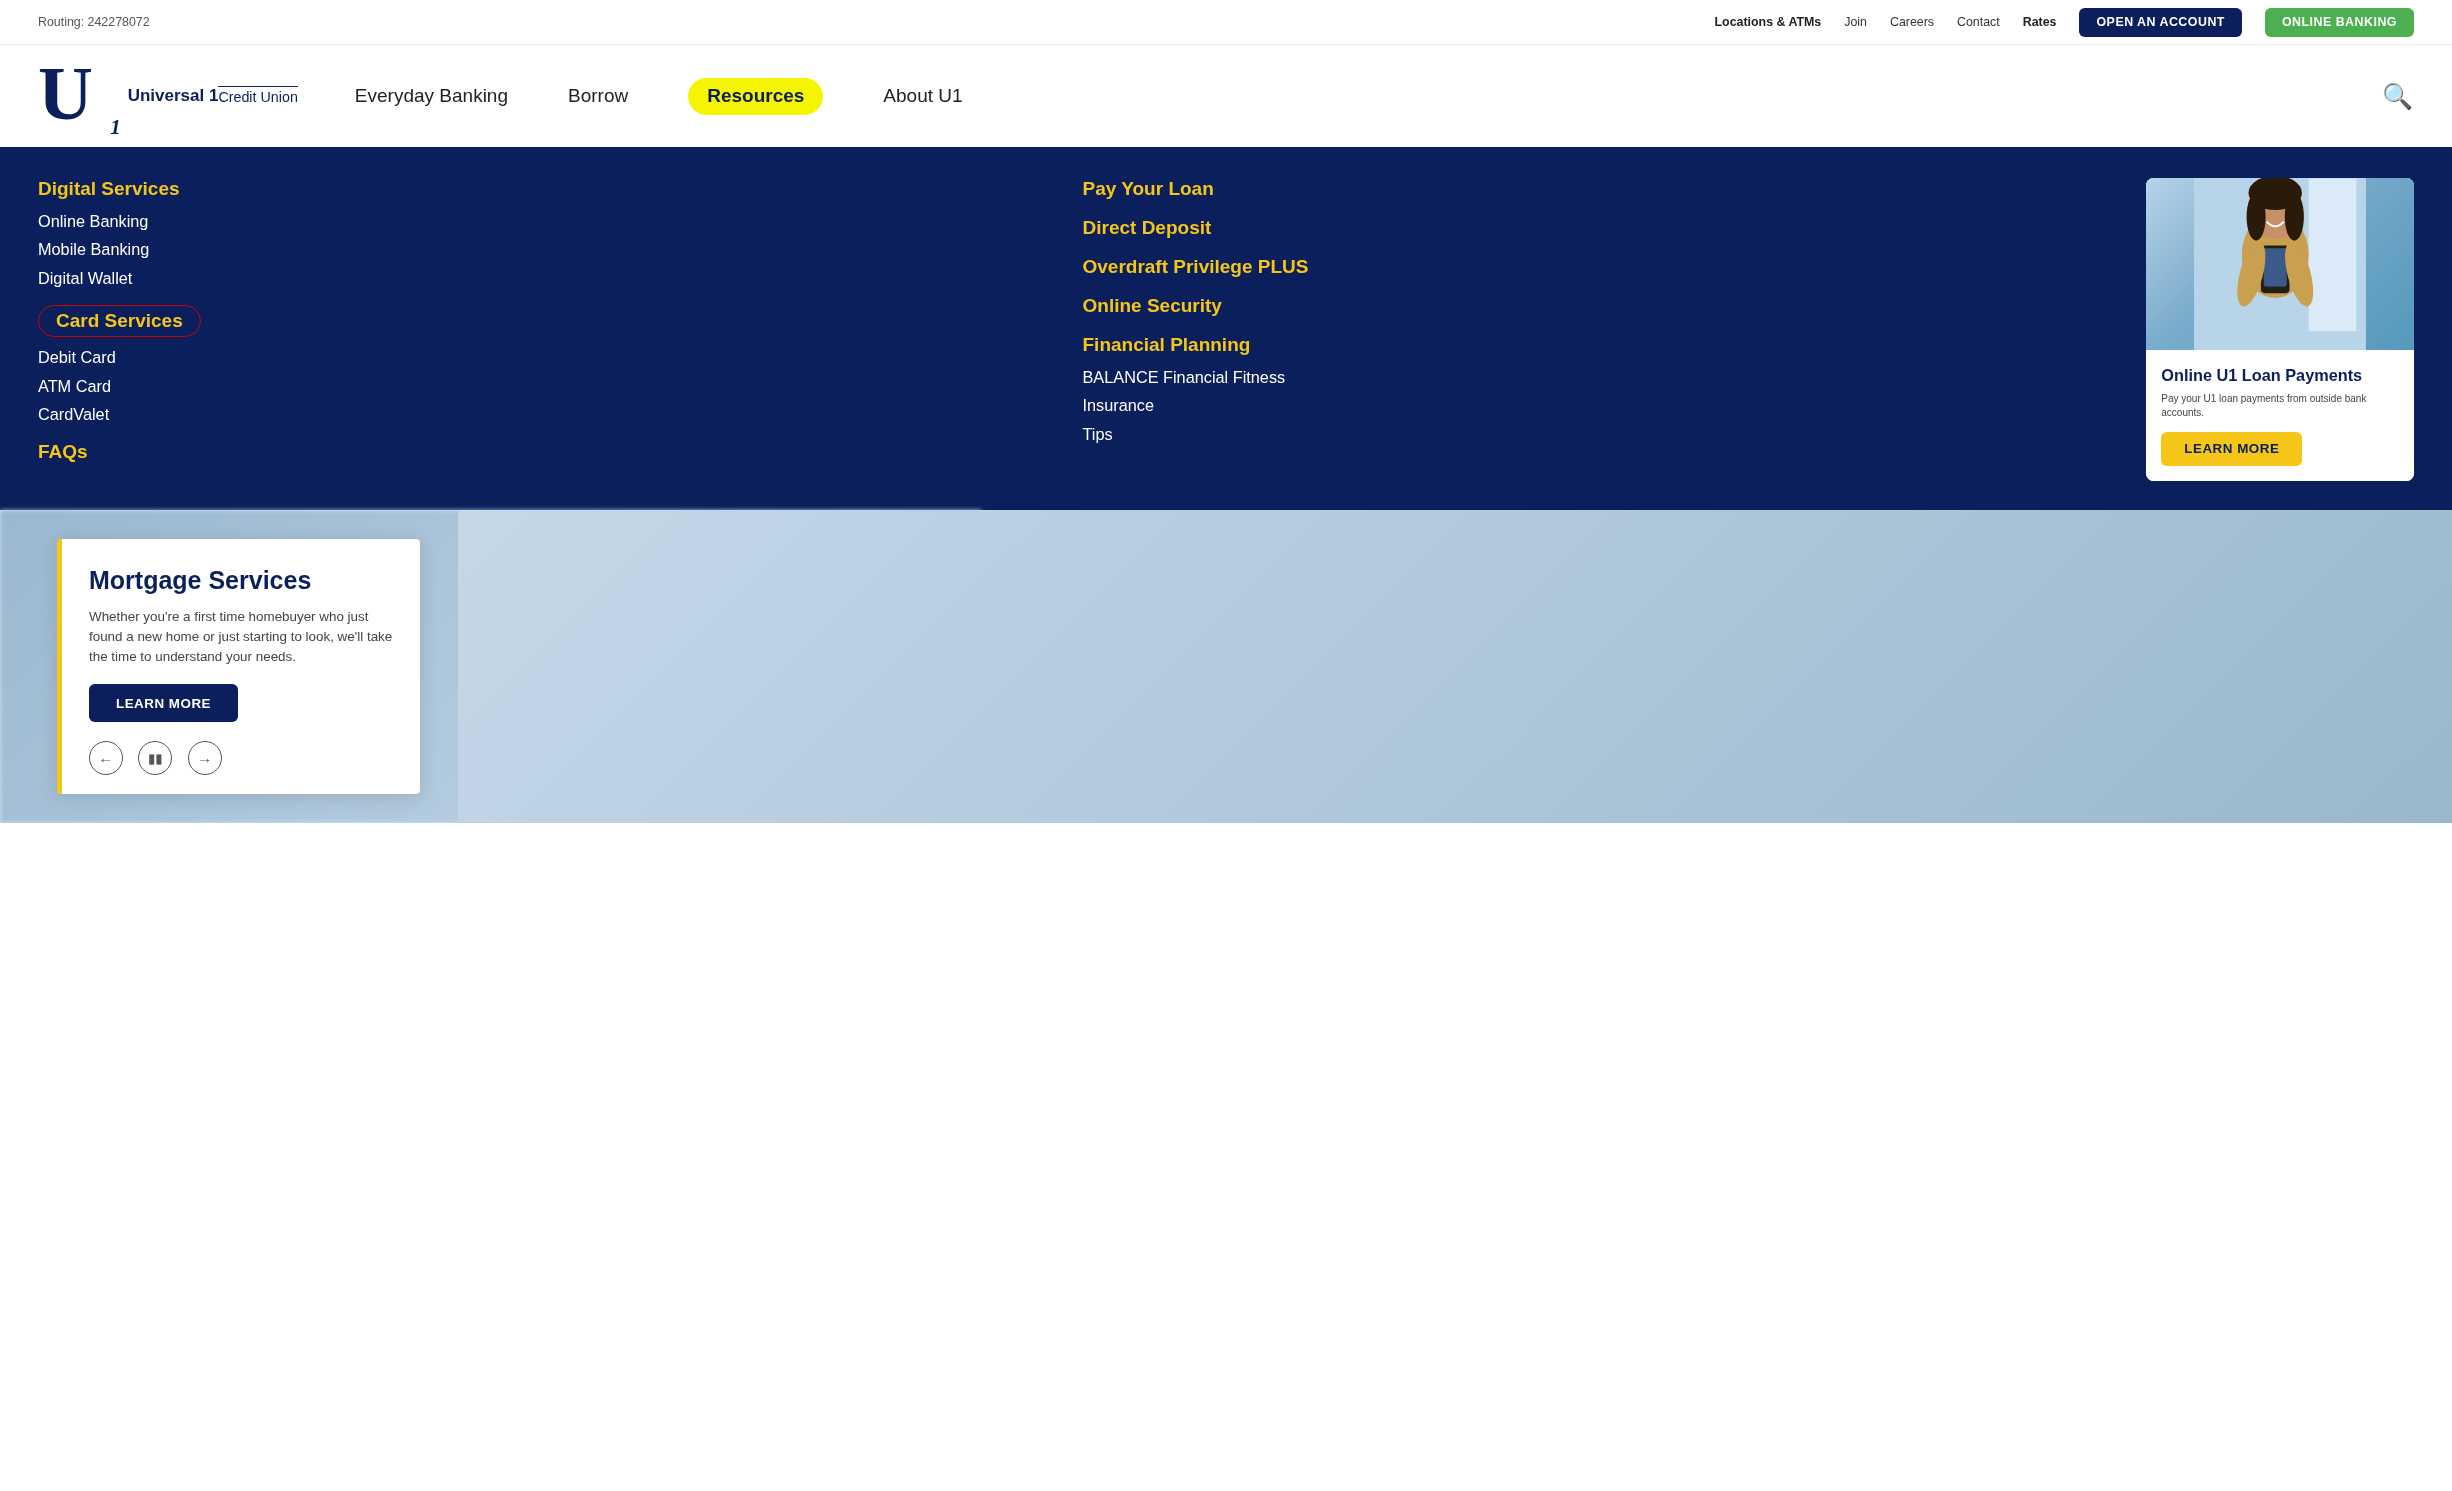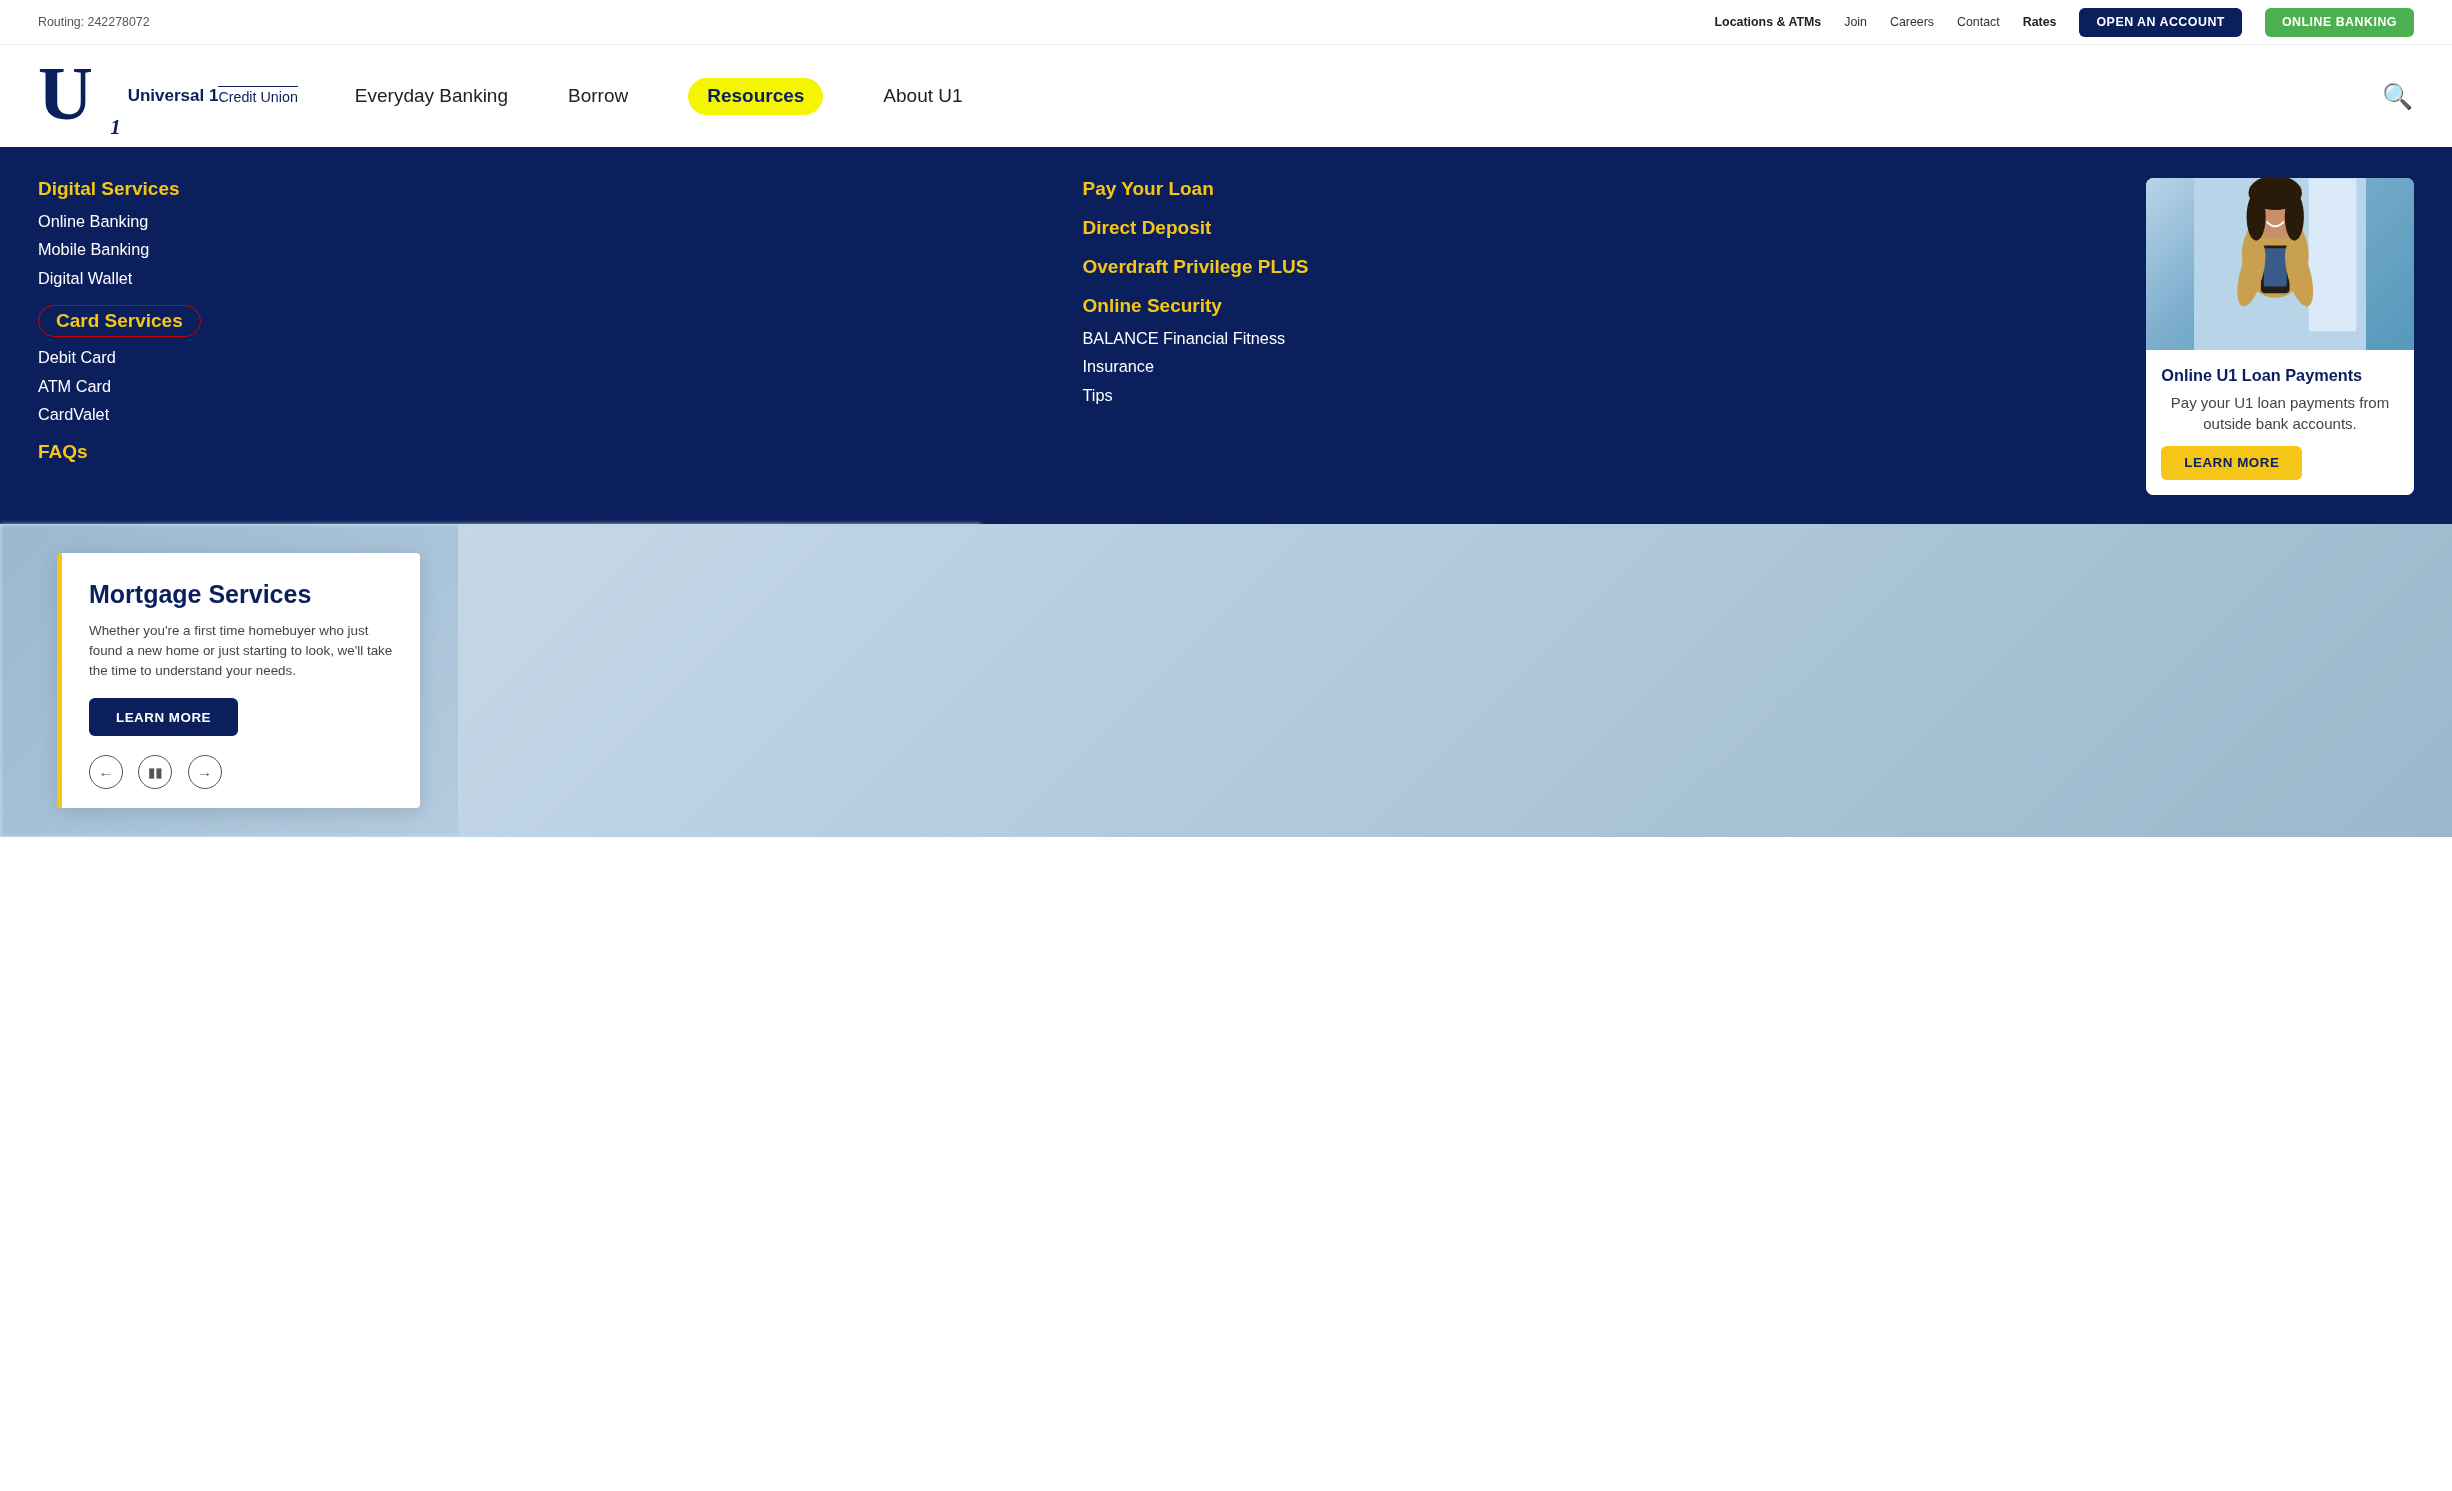--- a/index.html
+++ b/index.html
@@ -177,25 +177,24 @@
       padding: 15.3px;
       background: #fff;
     }
     .promo-card-title {
       font-size: 16.3px;
       font-weight: 700;
       color: #0a1f5c;
       margin-bottom: 7.6px;
     }
     .promo-card-text {
-      font-size: 15px;
+      font-size: 10px;
       color: #444;
       margin-bottom: 11.5px;
       line-height: 1.4;
-      text-align: center;
     }
     .btn-learn-more-yellow {
       background: #f5c518;
       color: #0a1f5c;
       font-weight: 700;
       font-size: 13.4px;
       padding: 9.6px 23px;
       border-radius: 5.7px;
       text-transform: uppercase;
       letter-spacing: 0.5px;
@@ -309,20 +308,23 @@
   <div class="mega-menu-col">
     <div class="section-title">Pay Your Loan</div>
     <div style="margin-top: 17px;">
       <div class="section-title">Direct Deposit</div>
     </div>
     <div style="margin-top: 17px;">
       <div class="section-title">Overdraft Privilege PLUS</div>
     </div>
     <div style="margin-top: 17px;">
       <div class="section-title">Online Security</div>
+    </div>
+    <div style="margin-top: 17px;">
+      <div class="section-title">Financial Planning</div>
     </div>
     <div class="menu-item">BALANCE Financial Fitness</div>
     <div class="menu-item">Insurance</div>
     <div class="menu-item">Tips</div>
   </div>
 
   <div style="display:flex; align-items:flex-start; padding-left: 19px;">
     <div class="promo-card">
       <div class="promo-card-img">
 

